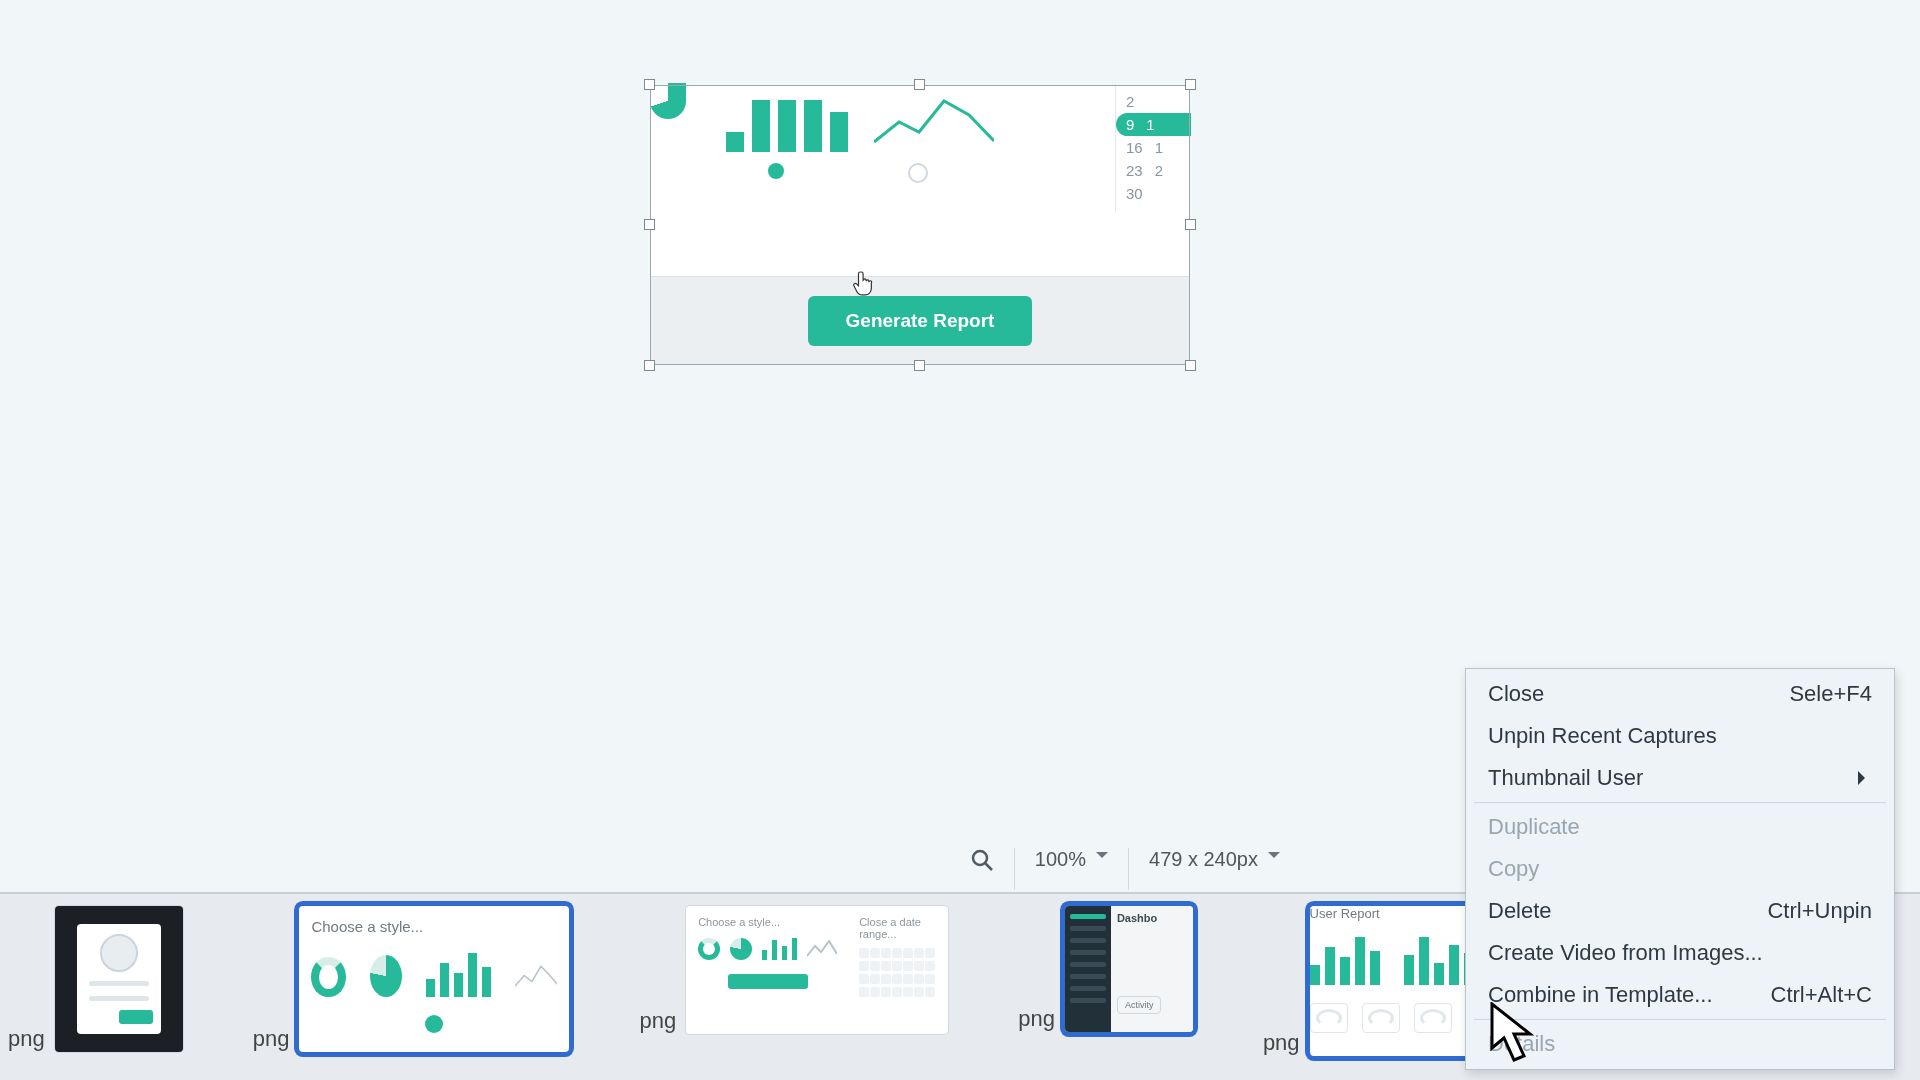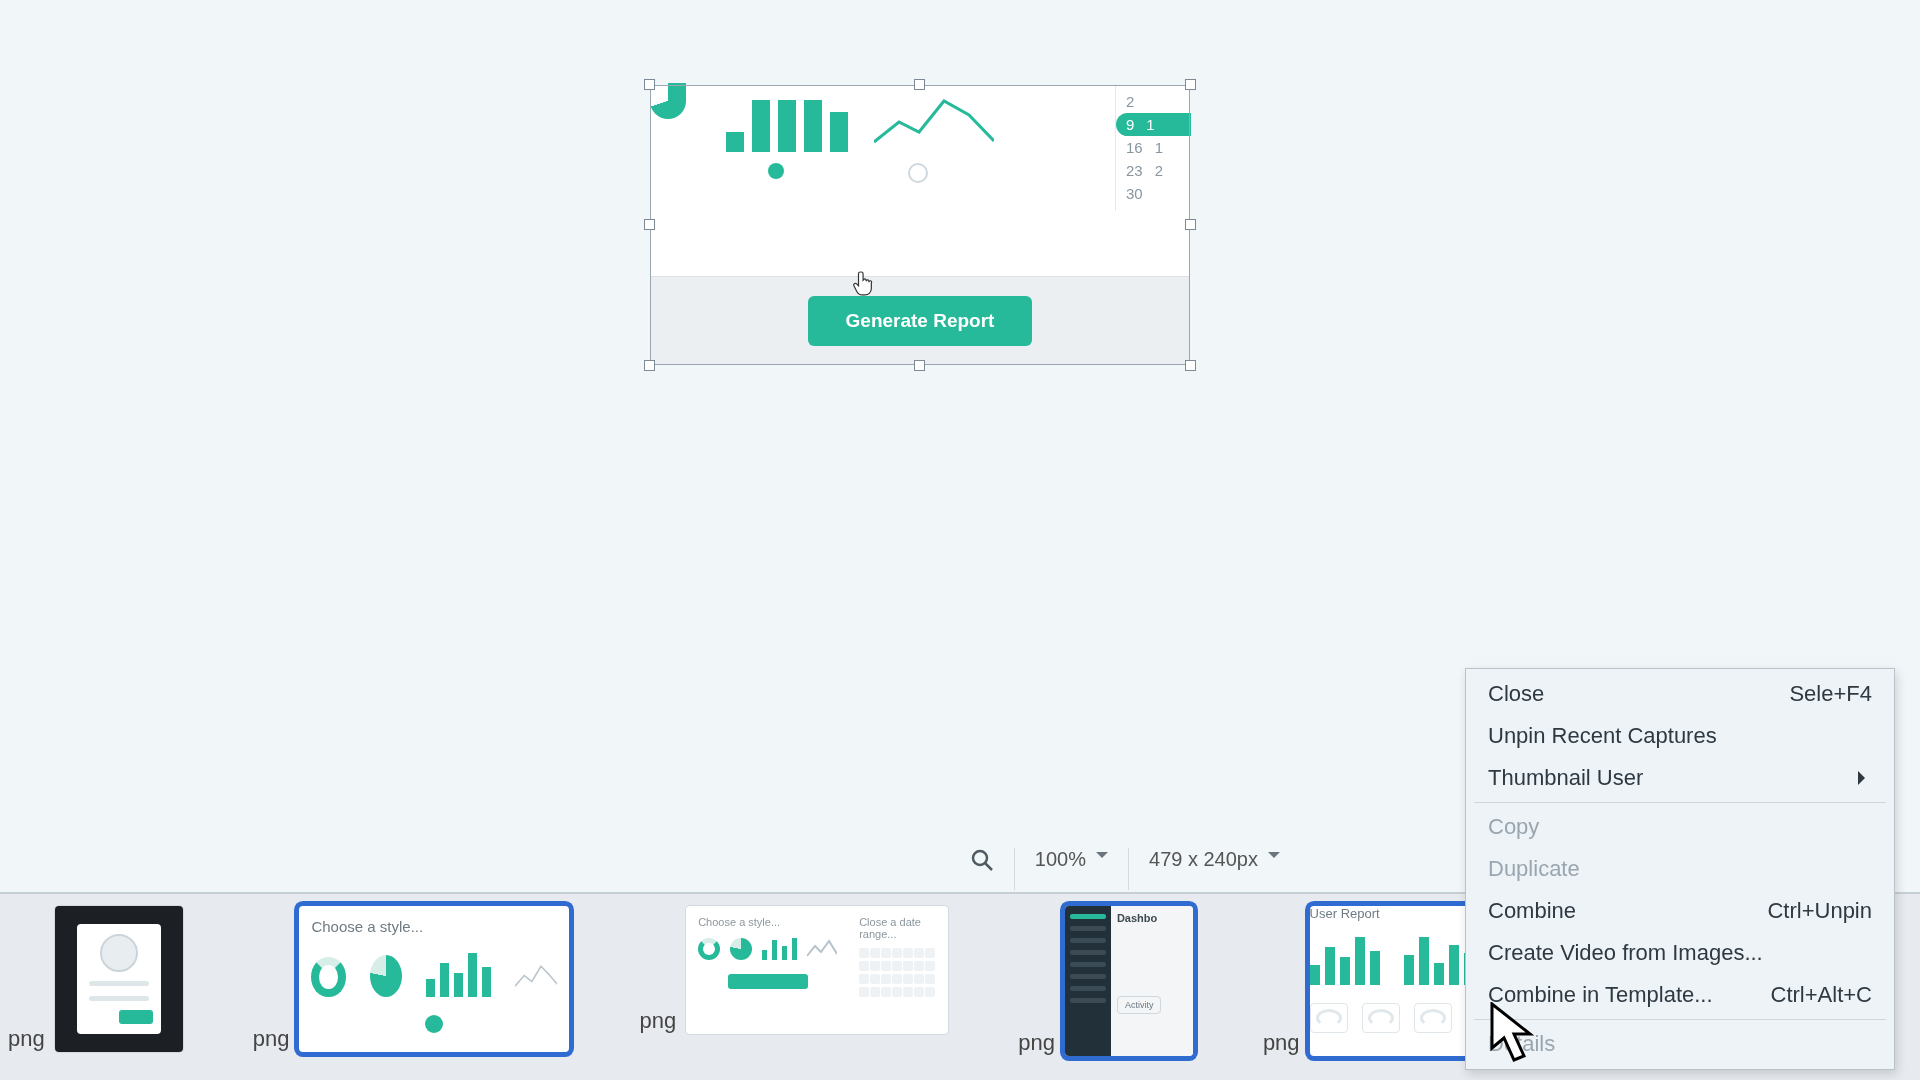--- a/index.html
+++ b/index.html
@@ -58,21 +58,21 @@
   .mini-bars span{width:9px;background:#26b99a}
   .mini-line{width:56px;height:40px}
   .slider-icon{width:18px;height:18px;border-radius:50%;background:#26b99a;margin:18px auto 0}
 
   .t3{width:262px;height:128px;padding:10px 12px;box-sizing:border-box;display:flex;gap:22px}
   .t3 .col{flex:1}
   .small-title{font-size:11px;color:#8c979e;margin-bottom:8px}
   .t3 .icons{display:flex;gap:10px;align-items:flex-end}
   .t3 .btn{width:80px;height:15px;background:#26b99a;margin:14px auto 0;border-radius:3px}
 
-  .t4{width:128px;height:150px;display:flex}
+  .t4{width:128px;height:126px;display:flex}
   .t4 .side{width:46px;background:#22303a;border-radius:4px 0 0 4px;display:flex;flex-direction:column;gap:7px;padding:8px 5px;box-sizing:border-box}
   .t4 .side span{height:5px;background:#3b4b56;border-radius:2px}
   .t4 .side span.active{background:#26b99a}
   .t4 .main{flex:1;background:#f3f5f7;border-radius:0 4px 4px 0;padding:6px;box-sizing:border-box}
   .t4 .hdr{font-size:11px;font-weight:bold;color:#3e4a52}
   .chip{display:inline-block;border:1px solid #cfd8de;border-radius:4px;font-size:9px;color:#6b7780;padding:3px 7px;margin-top:72px}
 
   .t5{width:178px;height:150px;box-sizing:border-box}
   .t5 .title{font-size:13px;color:#6f7b83;margin-bottom:14px}
   .t5 .bars-row{display:flex;gap:24px}
@@ -373,29 +373,29 @@
   <div class="item">
     <span>Unpin Recent Captures</span>
       <span></span>
   </div>
   <div class="item">
     <span>Thumbnail User</span>
     <span class="arrow"></span>
   </div>
   <div class="sep"></div>
   <div class="item disabled">
+    <span>Duplicate</span>
+      <span></span>
+  </div>
+  <div class="item disabled">
     <span>Copy</span>
       <span></span>
   </div>
-  <div class="item disabled">
-    <span>Duplicate</span>
-      <span></span>
-  </div>
-  <div class="item">
-    <span>Combine</span>
+  <div class="item">
+    <span>Delete</span>
     <span>Ctrl+Unpin</span>
   </div>
   <div class="item">
     <span>Create Video from Images...</span>
       <span></span>
   </div>
   <div class="item">
     <span>Combine in Template...</span>
     <span>Ctrl+Alt+C</span>
   </div>

